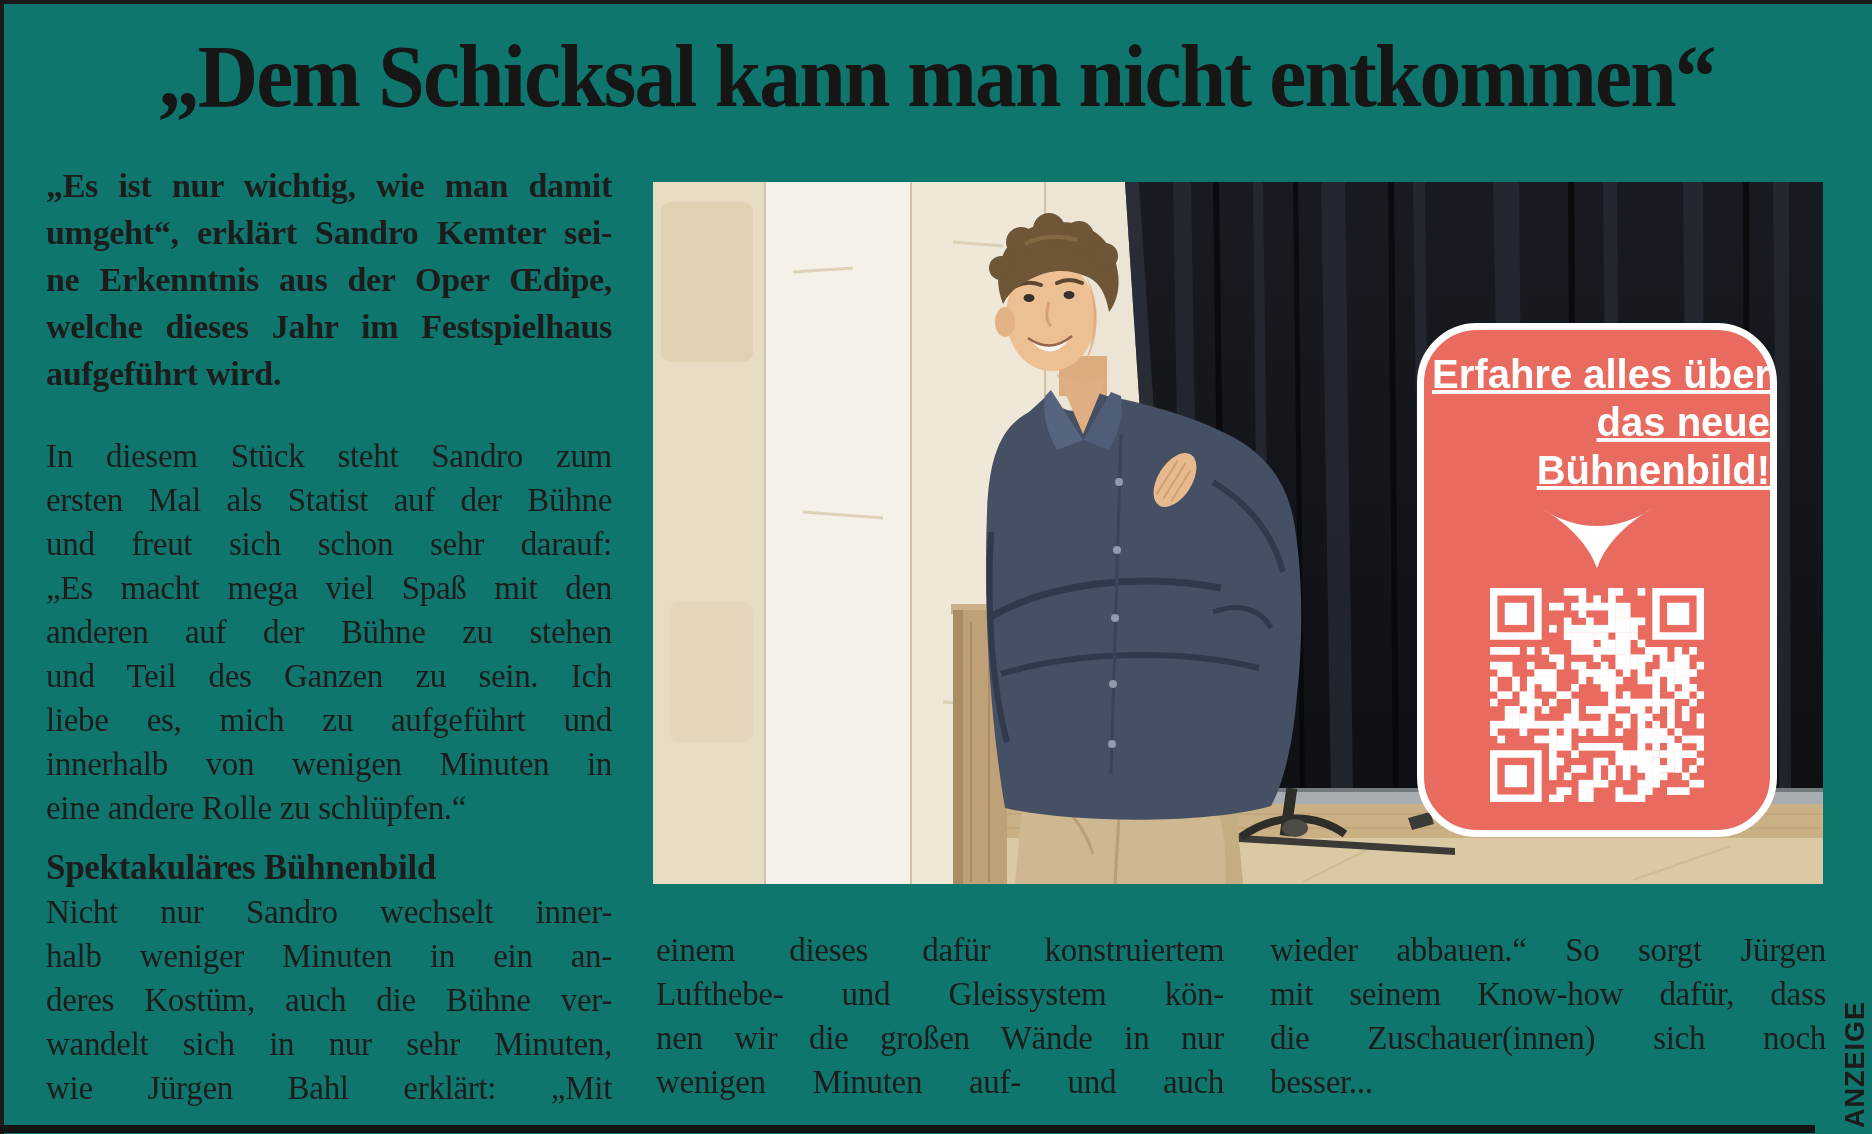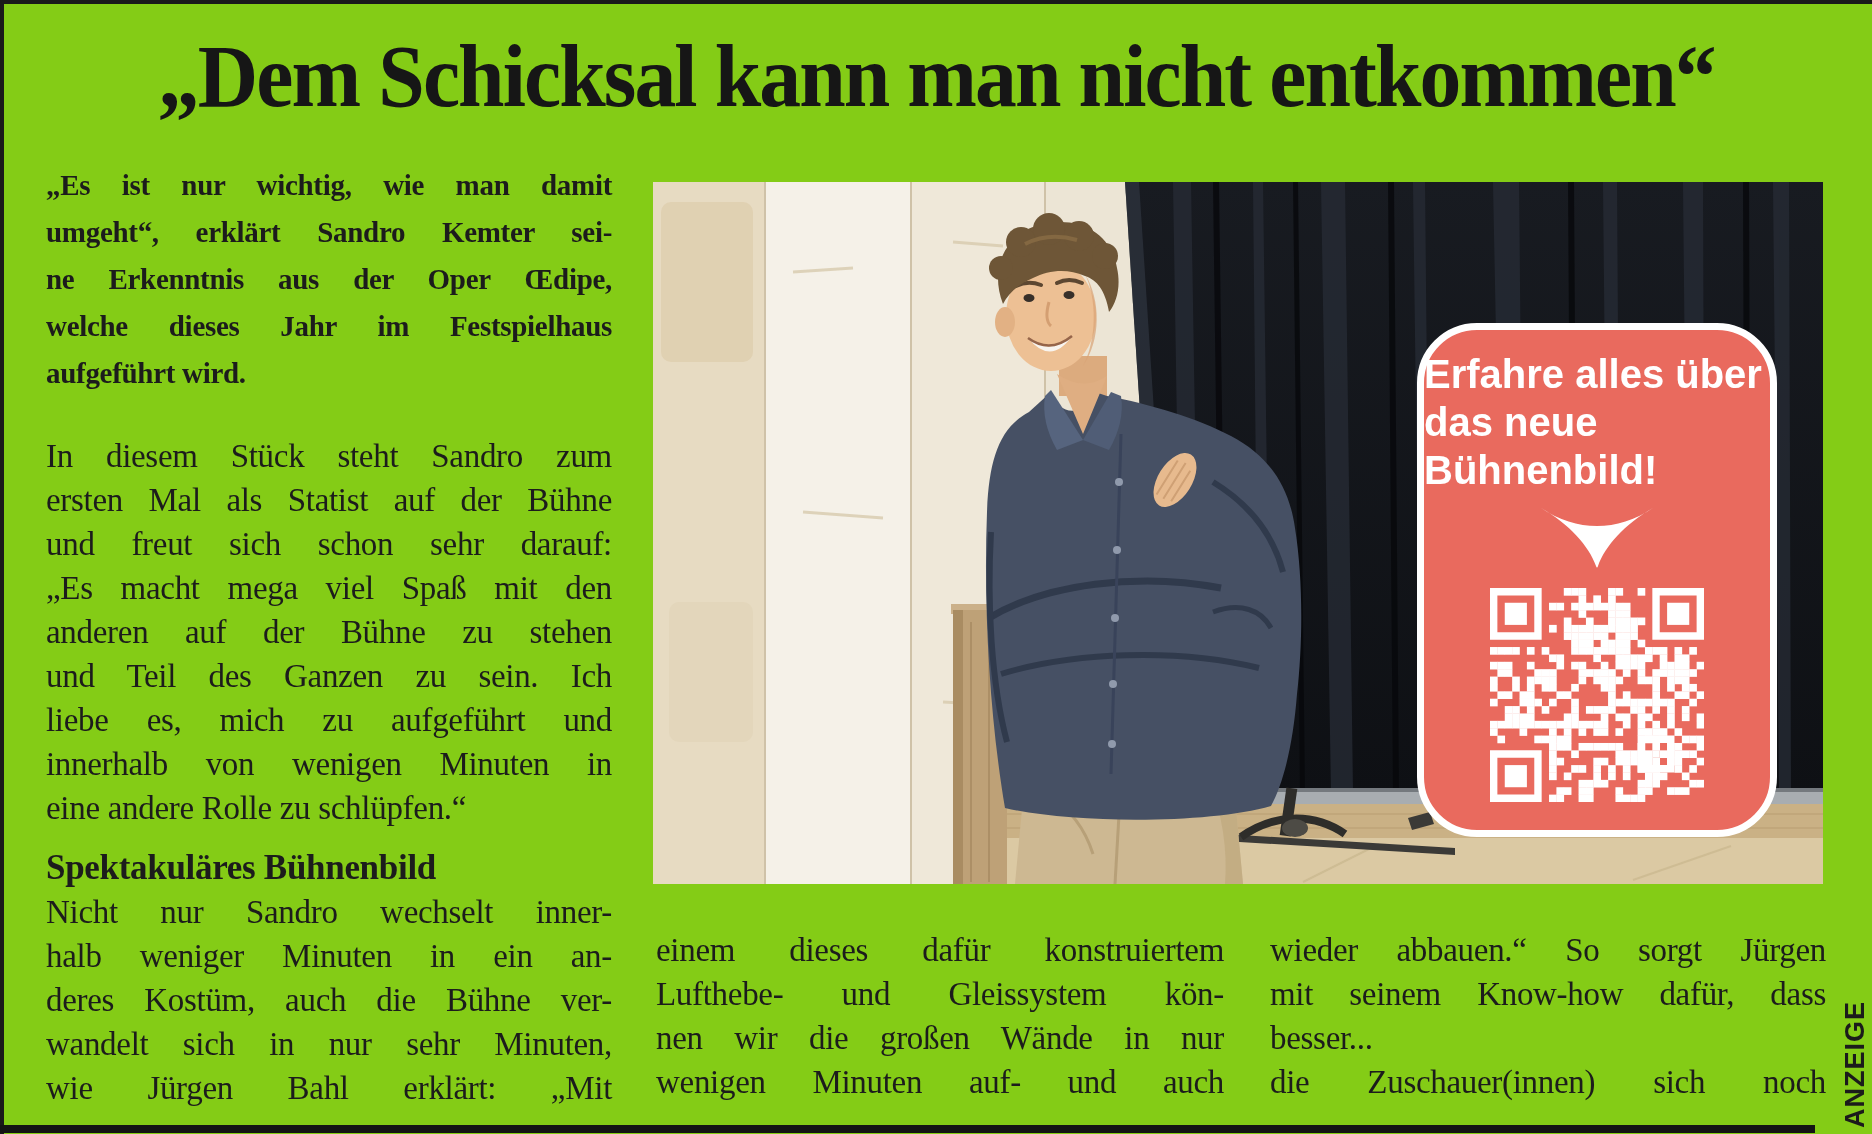--- a/index.html
+++ b/index.html
@@ -1,49 +1,49 @@
 <!DOCTYPE html>
 <html><head>
 <meta charset="utf-8">
 <style>
   html,body{margin:0;padding:0;background:#ffffff;}
-  .page{position:relative;width:1872px;height:1134px;background:#84cc16;overflow:hidden;
+  .page{position:relative;width:1872px;height:1134px;background:#0f766e;overflow:hidden;
         font-family:"Liberation Serif","DejaVu Serif",serif;color:#1c1c1c;}
   
   .edge-top{position:absolute;left:0;top:0;width:1872px;height:4px;background:#1a1a1a;}
   .edge-left{position:absolute;left:0;top:0;width:4px;height:1134px;background:#1a1a1a;}
   .bottom-bar{position:absolute;left:0;top:1125px;width:1815px;height:8px;background:#141414;}
 
   .headline{position:absolute;left:0;top:26px;width:1872px;text-align:center;margin:0;}
   .headline span{display:inline-block;font-size:88px;font-weight:bold;letter-spacing:-2px;
                  color:#161616;transform:scaleX(0.95);transform-origin:center;white-space:nowrap;}
 
   .textblock .tl{text-align:justify;text-align-last:justify;}
   .textblock .tl.last{text-align-last:left;}
 
   .col1{position:absolute;left:46px;top:0;width:566px;}
-  .intro{position:absolute;left:0;top:162px;width:566px;font-size:29px;line-height:47px;
+  .intro{position:absolute;left:0;top:162px;width:566px;font-size:34px;line-height:47px;
          font-weight:bold;letter-spacing:-0.3px;}
   .para1{position:absolute;left:0;top:434px;width:566px;}
   .bodytext{font-size:33px;line-height:44px;letter-spacing:-0.3px;}
   .subhead{position:absolute;left:0;top:846px;width:566px;margin:0;font-size:35px;line-height:44px;
            font-weight:bold;letter-spacing:-0.3px;}
   .para2{position:absolute;left:0;top:890px;width:566px;}
 
   .col2{position:absolute;left:656px;top:928px;width:568px;}
   .col3{position:absolute;left:1270px;top:928px;width:556px;}
 
   .photo{position:absolute;left:653px;top:182px;width:1170px;height:702px;overflow:hidden;}
   .photo svg{display:block;}
 
   .qr-box{position:absolute;left:1417px;top:323px;width:360px;height:514px;box-sizing:border-box;
           background:#e96a5e;border:7px solid #ffffff;border-radius:60px;
           font-family:"Liberation Sans","DejaVu Sans",sans-serif;}
   .qr-title{margin-top:20px;color:#ffffff;font-weight:bold;font-size:40px;line-height:48px;}
-  .qr-title .tl{text-align:left;}
+  .qr-title .tl{text-align:right;text-decoration:underline;}
   .arrow-wrap{margin-top:12px;text-align:center;}
   .qr{width:214px;height:214px;margin:14px auto 0 auto;}
 
   .anzeige{position:absolute;left:1840px;top:1128px;transform:rotate(-90deg);transform-origin:0 0;
            font-family:"Liberation Sans","DejaVu Sans",sans-serif;font-size:27px;font-weight:600;
            letter-spacing:1px;color:#1b1b1b;white-space:nowrap;}
 </style>
 </head>
 <body>
 
@@ -576,19 +576,19 @@
 
   <div class="col2 textblock bodytext">
       <div class="tl">einem dieses dafür konstruiertem</div>
       <div class="tl">Lufthebe- und Gleissystem kön-</div>
       <div class="tl">nen wir die großen Wände in nur</div>
       <div class="tl">wenigen Minuten auf- und auch</div>
     </div>
   <div class="col3 textblock bodytext">
       <div class="tl">wieder abbauen.“ So sorgt Jürgen</div>
       <div class="tl">mit seinem Know-how dafür, dass</div>
+      <div class="tl">die Zuschauer(innen) sich noch</div>
       <div class="tl last">besser...</div>
-      <div class="tl">die Zuschauer(innen) sich noch</div>
     </div>
 
   <div class="anzeige">ANZEIGE</div>
 
 </div>
 
 </body></html>

